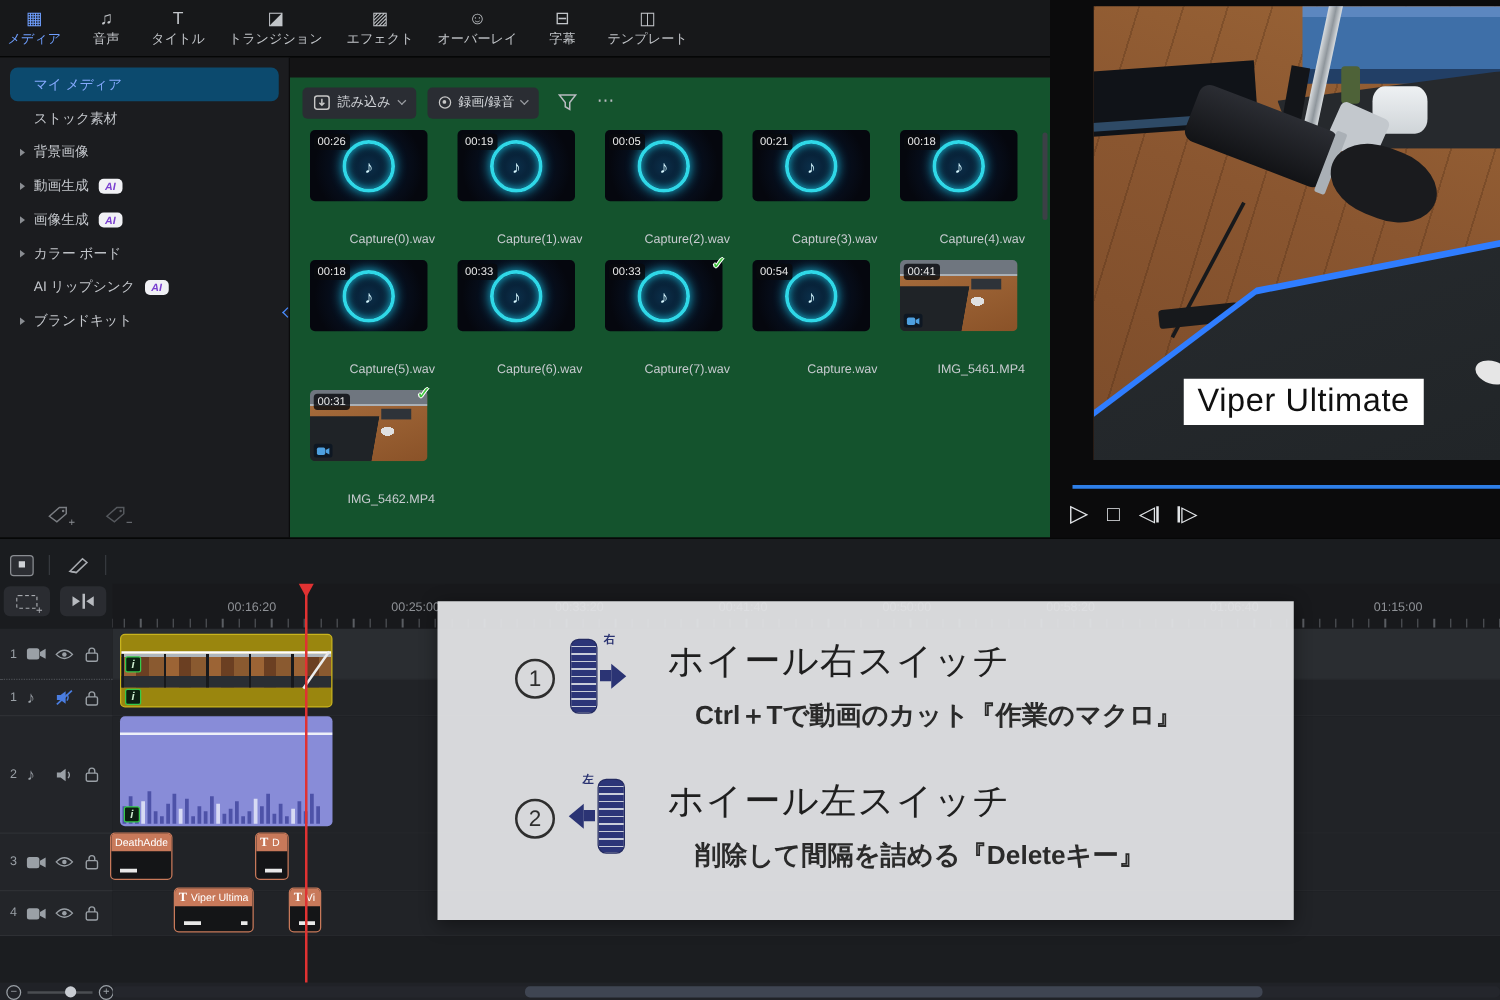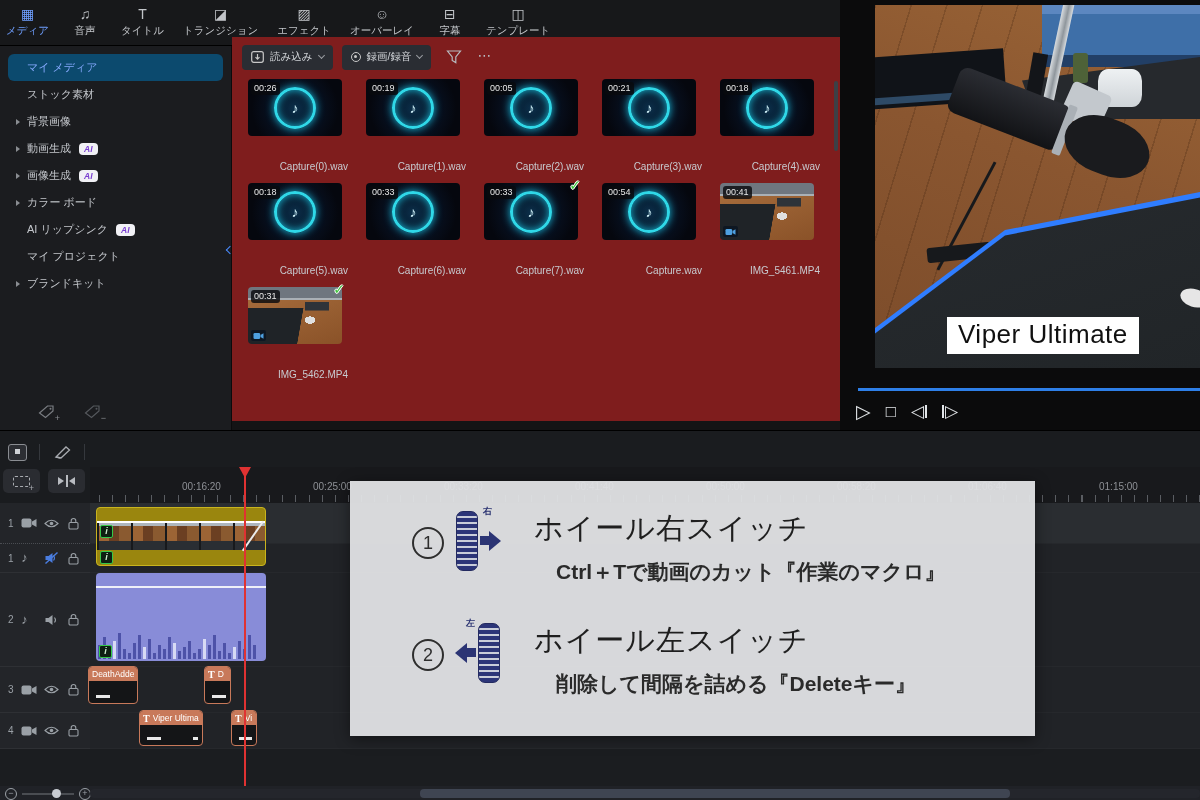--- a/index.html
+++ b/index.html
@@ -20,21 +20,21 @@
   .side-item.active .side-label{color:#86aaff;}
   .exp{width:0;height:0;border-left:4px solid #8a8d92;border-top:3.5px solid transparent;border-bottom:3.5px solid transparent;margin-right:7px;}
   .side-label{font-size:11px;color:#c4c7cc;white-space:nowrap;}
   .ai-badge{margin-left:8px;background:#f1f1f5;color:#7a3fd0;font-size:8.5px;font-weight:700;font-style:italic;padding:1px 5px;border-radius:4px;}
   .tagbar{position:absolute;left:0;bottom:10px;width:100%;display:flex;gap:26px;padding-left:38px;}
   .tag-ic{position:relative;width:20px;height:16px;cursor:pointer;}
   .tag-ic svg{display:block;}
   .tag-sub{position:absolute;right:-2px;bottom:-3px;font-size:9px;color:#8a8d92;}
 
   
-  #media{position:absolute;left:232px;top:37px;width:608px;height:384px;background:#7f1d1d;}
+  #media{position:absolute;left:232px;top:62px;width:608px;height:384px;background:#14532d;}
   #media-top{position:absolute;left:0;top:6px;width:100%;height:28px;display:flex;align-items:center;padding:0 10px;gap:9px;}
   .mbtn{display:flex;align-items:center;gap:6px;height:25px;background:#2a2d33;border-radius:4px;padding:0 9px;font-size:10.5px;color:#d2d5d9;cursor:pointer;white-space:nowrap;}
   .chev{width:5px;height:5px;border-right:1.4px solid #9a9da2;border-bottom:1.4px solid #9a9da2;transform:rotate(45deg);margin-top:-3px;}
   .rec-dot{width:10px;height:10px;border:1.5px solid #c8c8c8;border-radius:50%;position:relative;}
   .rec-dot::after{content:"";position:absolute;left:2px;top:2px;width:3px;height:3px;background:#c8c8c8;border-radius:50%;}
   #search{flex:1;height:25px;background:#101215;border:1px solid #2e3136;border-radius:4px;color:#c4c7cc;font-size:10.5px;padding:0 10px;outline:none;}
   #search::placeholder{color:#6a6e74;}
   .funnel{cursor:pointer;margin-left:6px;display:flex;}
   .dots{font-size:14px;color:#b8bbc0;cursor:pointer;margin:0 4px 4px 6px;letter-spacing:1px;}
   #grid{position:absolute;left:16px;top:42px;width:570px;display:flex;flex-wrap:wrap;column-gap:24px;}
@@ -73,21 +73,21 @@
   .pv-mount{position:absolute;left:190px;top:82px;width:42px;height:38px;background:#c3c8cd;border-radius:5px;transform:rotate(24deg);}
   .pv-mic{position:absolute;left:72px;top:92px;width:208px;height:56px;transform:rotate(21deg);}
   .pv-mic .body{position:absolute;left:0;top:4px;width:118px;height:48px;background:linear-gradient(180deg,#2b2d33,#121316);border-radius:9px;}
   .pv-mic .ringm{position:absolute;left:114px;top:2px;width:9px;height:52px;background:#aab0b6;border-radius:2px;}
   .pv-mic .foam{position:absolute;left:120px;top:0;width:88px;height:56px;background:#1a1b1e;border-radius:44%/50%;}
   .pv-rod{position:absolute;left:90px;top:150px;width:3px;height:122px;background:#17191c;transform:rotate(28deg);}
   .pv-base{position:absolute;left:52px;top:240px;width:64px;height:15px;background:#17191c;border-radius:3px;transform:rotate(-6deg);}
   .pv-pad-glow{position:absolute;left:0;top:0;width:100%;height:100%;background:#2f7dff;clip-path:polygon(0 89%,40% 62%,100% 51.5%,100% 100%,0 100%);}
   .pv-pad{position:absolute;left:0;top:0;width:100%;height:100%;background:linear-gradient(160deg,#2a2e32,#212528);clip-path:polygon(0 90.5%,40% 63.5%,100% 53%,100% 100%,0 100%);}
   .pv-mouse{position:absolute;right:-8px;top:284px;width:28px;height:18px;background:#e6e6e6;border-radius:50%;transform:rotate(18deg);}
-  .pv-caption{position:absolute;left:72px;top:312px;background:#fff;color:#101010;font-size:26px;padding:2px 11px 4px;white-space:nowrap;letter-spacing:.5px;}
+  .pv-caption{position:absolute;left:72px;top:298px;background:#fff;color:#101010;font-size:26px;padding:2px 11px 4px;white-space:nowrap;letter-spacing:.5px;}
   #pv-progress{position:absolute;left:18px;right:0;top:388px;height:3px;background:#2e7fe8;cursor:pointer;}
   #pv-controls{position:absolute;left:16px;top:397px;height:28px;display:flex;align-items:center;gap:15px;color:#e2e5e8;}
   .ctl{display:flex;align-items:center;gap:1px;font-size:17px;cursor:pointer;line-height:1;}
   .ctl .bar{width:2px;height:13px;background:#e2e5e8;display:inline-block;}
   .ctl.play{font-size:19px;}
 
   
   #timeline{position:absolute;left:0;top:430px;width:1200px;height:370px;background:#1a1c1f;border-top:1px solid #000;}
   #tl-tools{position:absolute;left:0;top:8px;height:26px;display:flex;align-items:center;gap:12px;padding-left:8px;}
   .tool-box{width:19px;height:17px;border:1.5px solid #8a8d92;border-radius:3px;position:relative;cursor:pointer;background:#2c2e33;}
@@ -241,25 +241,20 @@
     <span class="exp" style="visibility: visible;"></span>
     <span class="side-label">カラー ボード</span>
 
   </div>
         <div class="side-item">
     <span class="exp" style="visibility: hidden;"></span>
     <span class="side-label">AI リップシンク</span>
     <span class="ai-badge">AI</span>
   </div>
         <div class="side-item">
-    <span class="exp" style="visibility: hidden;"></span>
-    <span class="side-label">マイ プロジェクト</span>
-
-  </div>
-        <div class="side-item">
     <span class="exp" style="visibility: visible;"></span>
     <span class="side-label">ブランドキット</span>
 
   </div>
       </div>
     <div class="tagbar">
       <span class="tag-ic">
         <svg width="18" height="15" viewBox="0 0 18 15">
             <path d="M1.5 9 L9.5 2 H15 V7 L7.5 13.5 Z" fill="none" stroke="#7a7d82" stroke-width="1.2"></path>
             <circle cx="12.5" cy="4.7" r="1" fill="#7a7d82"></circle>

